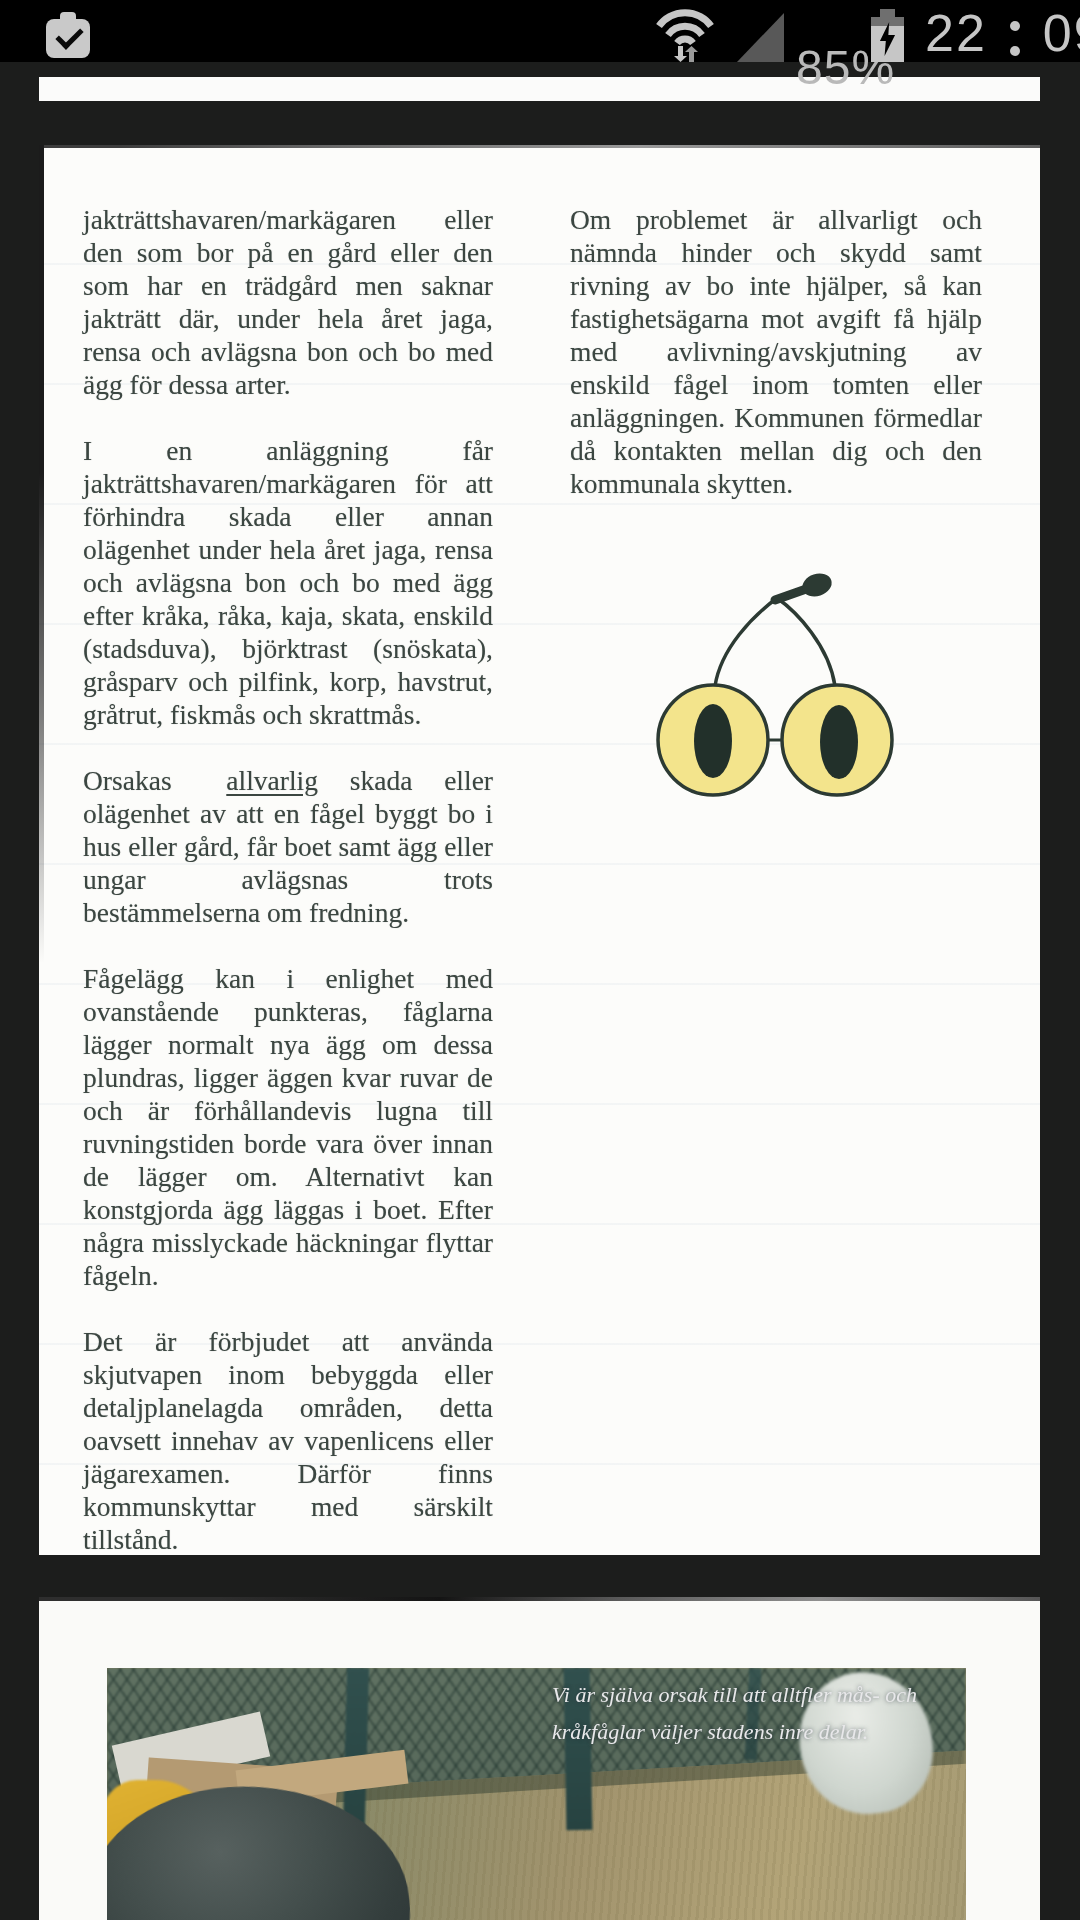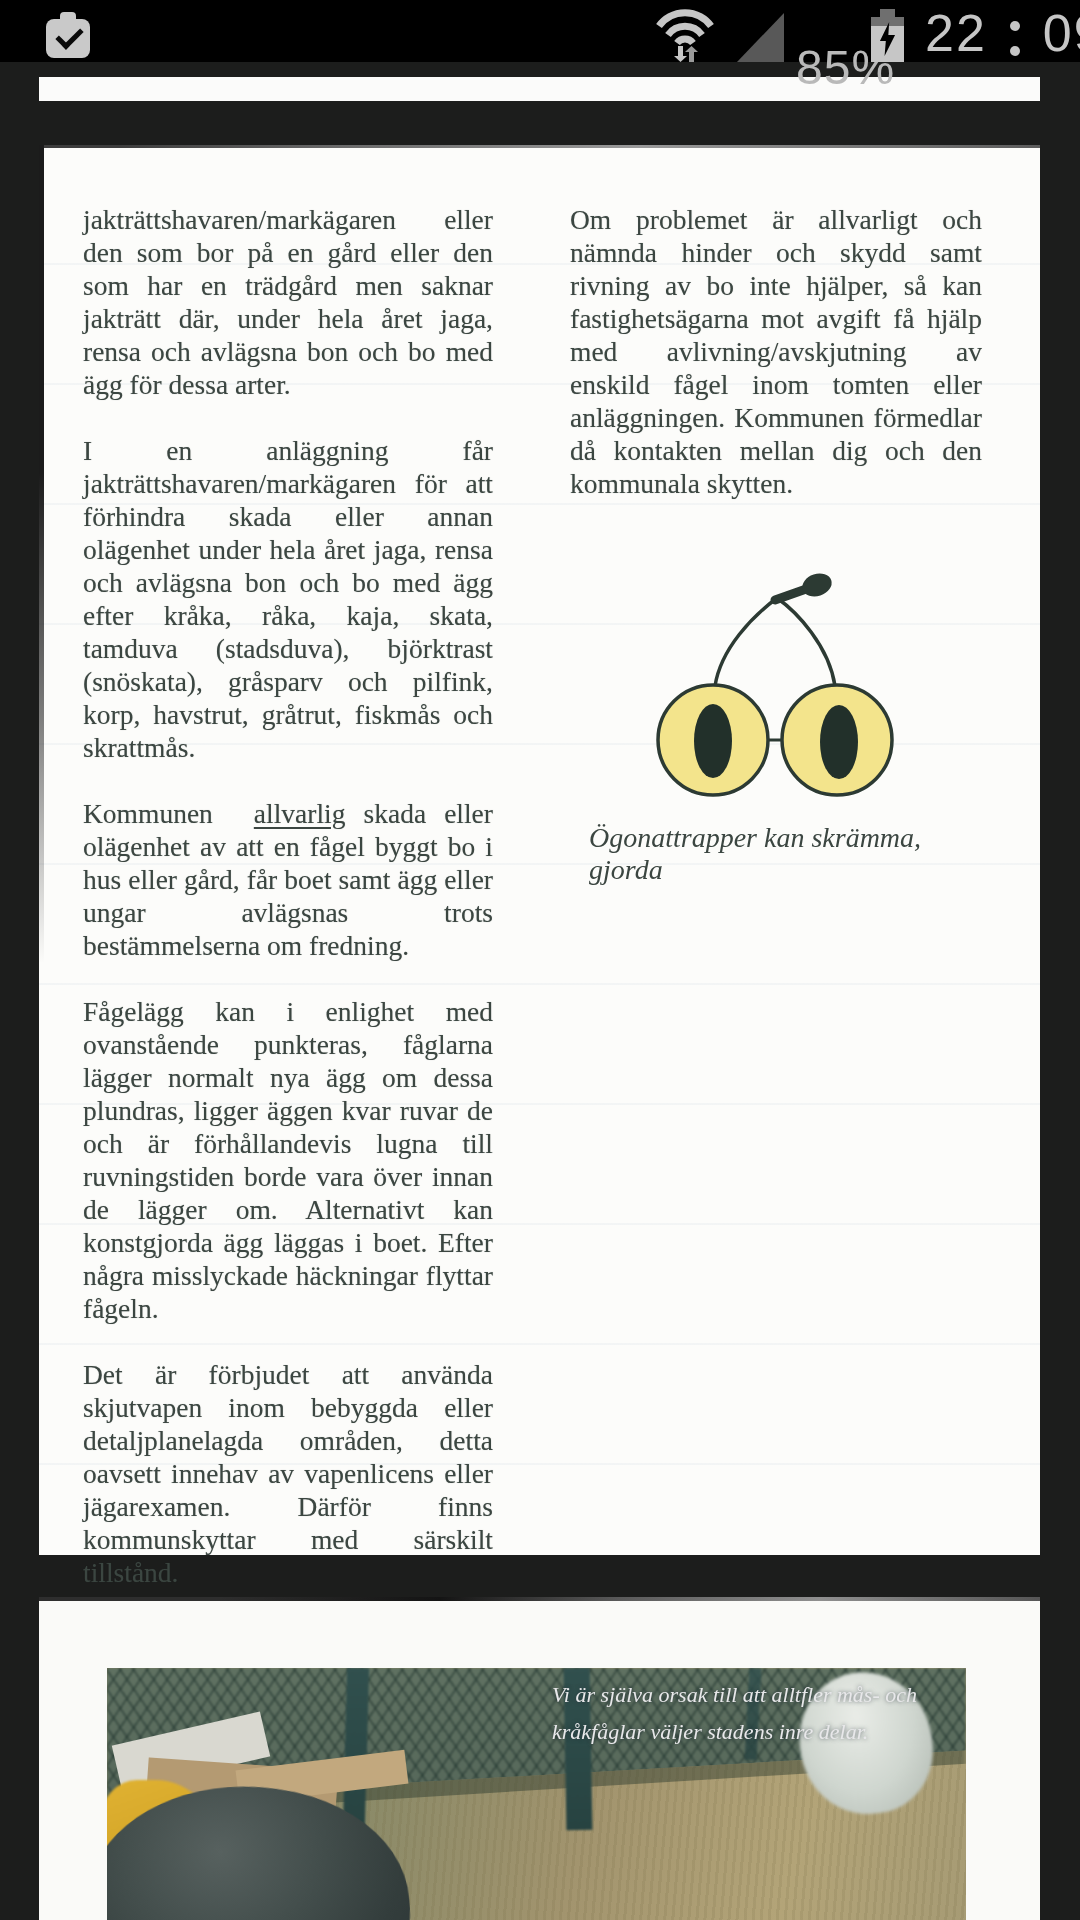--- a/index.html
+++ b/index.html
@@ -138,22 +138,22 @@
   </div>
 
   <div class="viewer">
 
     <div class="page-sliver"></div>
 
     <div class="page page1">
 
       <div class="col col-left">
         <p>jakträttshavaren/markägaren eller den som bor på en gård eller den som har en trädgård men saknar jakträtt där, under hela året jaga, rensa och avlägsna bon och bo med ägg för dessa arter.</p>
-        <p>I en anläggning får jakträttshavaren/markägaren för att förhindra skada eller annan olägenhet under hela året jaga, rensa och avlägsna bon och bo med ägg efter kråka, råka, kaja, skata, tamduva (stadsduva), björktrast (snöskata), gråsparv och pilfink, korp, havstrut, gråtrut, fiskmås och skrattmås.</p>
-        <p><span>Kommunen </span><span class="ul">allvarlig</span><span> skada eller olägenhet av att en fågel byggt bo i hus eller gård, får boet samt ägg eller ungar avlägsnas trots bestämmelserna om fredning.</span></p>
+        <p>I en anläggning får jakträttshavaren/markägaren för att förhindra skada eller annan olägenhet under hela året jaga, rensa och avlägsna bon och bo med ägg efter kråka, råka, kaja, skata, enskild (stadsduva), björktrast (snöskata), gråsparv och pilfink, korp, havstrut, gråtrut, fiskmås och skrattmås.</p>
+        <p><span>Orsakas </span><span class="ul">allvarlig</span><span> skada eller olägenhet av att en fågel byggt bo i hus eller gård, får boet samt ägg eller ungar avlägsnas trots bestämmelserna om fredning.</span></p>
         <p>Fågelägg kan i enlighet med ovanstående punkteras, fåglarna lägger normalt nya ägg om dessa plundras, ligger äggen kvar ruvar de och är förhållandevis lugna till ruvningstiden borde vara över innan de lägger om. Alternativt kan konstgjorda ägg läggas i boet. Efter några misslyckade häckningar flyttar fågeln.</p>
         <p>Det är förbjudet att använda skjutvapen inom bebyggda eller detaljplanelagda områden, detta oavsett innehav av vapenlicens eller jägarexamen. Därför finns kommunskyttar med särskilt tillstånd.</p>
       </div>
 
       <div class="col col-right">
         <p>Om problemet är allvarligt och nämnda hinder och skydd samt rivning av bo inte hjälper, så kan fastighetsägarna mot avgift få hjälp med avlivning/avskjutning av enskild fågel inom tomten eller anläggningen. Kommunen förmedlar då kontakten mellan dig och den kommunala skytten.</p>
       </div>
 
       <svg class="eyes" viewBox="0 0 280 245">
         <path class="string" d="M152,38 C128,56 96,88 90,126"></path>
@@ -161,21 +161,20 @@
         <line class="knob-bar" x1="150" y1="40" x2="184" y2="28"></line>
         <ellipse class="knob" cx="192" cy="25" rx="15" ry="11" transform="rotate(-18 192 25)"></ellipse>
         <line class="bridge" x1="140" y1="180" x2="160" y2="180"></line>
         <circle class="eye" cx="88" cy="180" r="55" fill="#f3e48c"></circle>
         <circle class="eye" cx="212" cy="180" r="55" fill="#f3e48c"></circle>
         <ellipse class="pupil" cx="88" cy="181" rx="19" ry="37" fill="#22302a"></ellipse>
         <ellipse class="pupil" cx="214" cy="182" rx="19" ry="37" fill="#22302a"></ellipse>
       </svg>
 
       <div class="ill-caption">
-        <div>Ögonattrapper kan skrämma, gjorda</div>
       </div>
     </div>
 
     <div class="page page2">
       <div class="photo">
         <div class="grass"></div>
         <div class="fence"></div>
         <div class="fence-shadow"></div>
         <div class="post post1"></div>
         <div class="post post2"></div>

